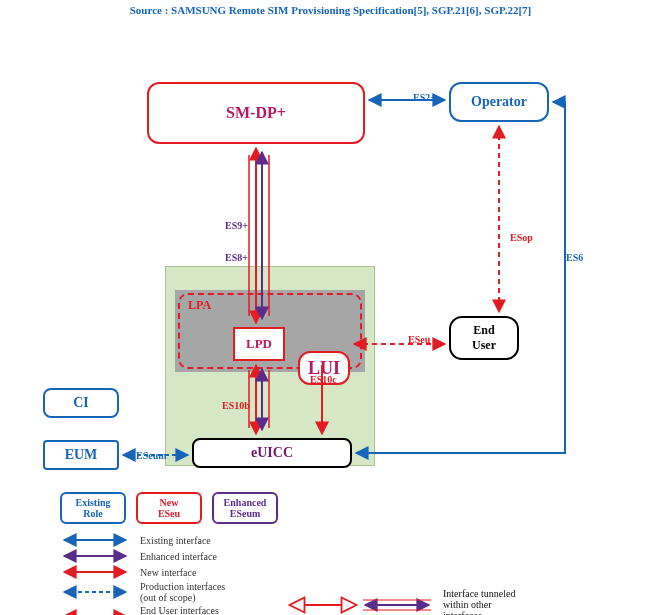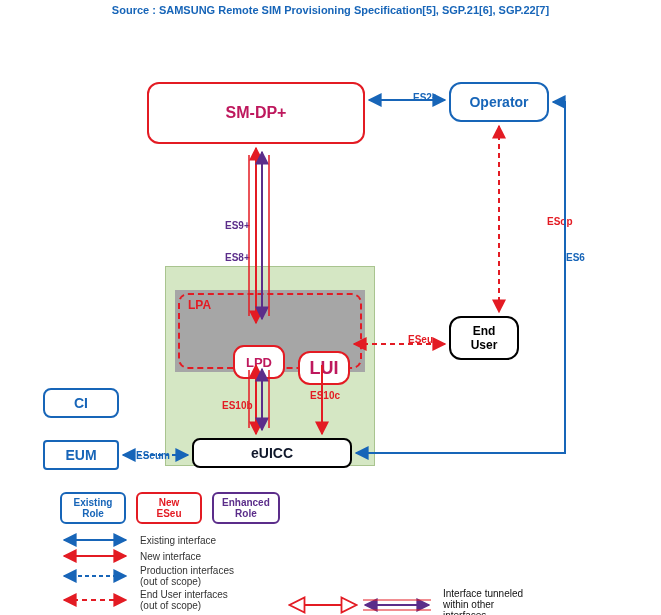--- a/index.html
+++ b/index.html
@@ -7,20 +7,21 @@
     padding: 0;
     font-family: "Segoe UI", Arial, sans-serif;
     font-size: 12px;
     color: #111;
     background: #fff;
   }
   .canvas {
     position: relative;
     width: 661px;
     height: 615px;
+    font-family: Liberation Serif, serif;
   }
   .source-line {
     position: absolute;
     top: 4px;
     left: 0;
     right: 0;
     text-align: center;
     font-size: 11px;
     font-weight: 700;
     color: #1765b8;
@@ -143,41 +144,41 @@
   <div class="device-label" style="left:180px; top:270px;margin-top:48px;">Device</div>
 
   <div class="lpa-outer" style="left:175px; top:290px; width:190px; height:82px;"></div>
   <div class="lpa-dashed" style="left:178px; top:293px; width:184px; height:76px;"></div>
   <div class="lpa-label" style="left:188px; top:298px;">LPA</div>
 
   <div class="box red" style="left:147px; top:82px;  width:218px; height:62px; font-size:16px;">SM-DP+</div>
 
   <div class="box blue" style="left:449px; top:82px;  width:100px; height:40px; font-size:14px;">Operator</div>
 
-  <div class="box black" style="left:449px; top:316px; width:70px;  height:44px; font-size:12px; white-space:pre-line;">End
+  <div class="box black" style="left:449px; top:316px; width:70px;  height:44px; font-size:12px; white-space:pre-line;border-radius:13px;">End
 User</div>
 
-  <div class="box red" style="left:233px; top:345px; width:52px;  height:34px; font-size:13px; border-radius:11px;">LPD</div>
+  <div class="box red" style="left:233px; top:327px; width:52px;  height:34px; font-size:13px; border-radius:0;">LPD</div>
 
   <div class="box red" style="left:298px; top:327px; width:52px;  height:34px; font-size:18px; border-radius:12px;margin-top:24px;">LUI</div>
 
-  <div class="box black" style="left:192px; top:438px; width:160px; height:30px; font-size:14px; color:#0f172a; border-radius:8px;">eUICC</div>
+  <div class="box black" style="left:192px; top:438px; width:160px; height:30px; font-size:14px; color:#701a75; border-radius:8px;">eUICC</div>
 
   <div class="box blue" style="left:43px;  top:388px; width:76px;  height:30px; font-size:14px; border-radius:8px;">CI</div>
 
   <div class="box blue" style="left:43px;  top:440px; width:76px;  height:30px; font-size:14px; border-radius:4px;">EUM</div>
 
   <div class="edge-label lbl-blue" style="left:413px; top:92px;">ES2+</div>
   <div class="edge-label lbl-purple" style="left:225px; top:220px;">ES9+</div>
   <div class="edge-label lbl-purple" style="left:225px; top:252px;">ES8+</div>
-  <div class="edge-label lbl-red" style="left:510px; top:216px;margin-left:37px;">ESop</div>
+  <div class="edge-label lbl-red" style="left:510px; top:232px;">ESop</div>
   <div class="edge-label lbl-blue" style="left:558px; top:252px;padding-left:8px;">ES6</div>
   <div class="edge-label lbl-red" style="left:408px; top:334px;">ESeu</div>
   <div class="edge-label lbl-red" style="left:222px; top:400px;">ES10b</div>
-  <div class="edge-label lbl-red" style="left:310px; top:390px;">ES10c</div>
+  <div class="edge-label lbl-red" style="left:310px; top:374px;">ES10c</div>
   <div class="edge-label lbl-blue" style="left:136px; top:450px;">ESeum</div>
 
   <svg class="edges">
     <defs>
       <marker id="ab-blue" viewBox="0 0 10 10" refX="9" refY="5" markerWidth="7" markerHeight="7" orient="auto-start-reverse">
         <path d="M0,0 L10,5 L0,10 z" fill="#1765b8"></path>
       </marker>
       <marker id="ab-red" viewBox="0 0 10 10" refX="9" refY="5" markerWidth="7" markerHeight="7" orient="auto-start-reverse">
         <path d="M0,0 L10,5 L0,10 z" fill="#e31b23"></path>
       </marker>
@@ -213,29 +214,35 @@
     <line x1="123" y1="455" x2="188" y2="455" stroke="#1765b8" stroke-width="2" stroke-dasharray="4 3" marker-start="url(#ab-blue)" marker-end="url(#ab-blue)"></line>
   </svg>
 
   <div class="legend">
     <div class="legend-roles">
       <div class="legend-role blue" style="white-space:pre-line;text-align:center;">Existing
 Role</div>
       <div class="legend-role red" style="white-space:pre-line;">New
 ESeu</div>
       <div class="legend-role purple" style="white-space:pre-line;">Enhanced
-Role</div>
+ESeum</div>
     </div>
 
     <div class="legend-rows">
       <div class="legend-row">
         <svg class="arrow">
           <line x1="4" y1="7" x2="66" y2="7" stroke="#1765b8" stroke-width="2" marker-start="url(#ab-blue)" marker-end="url(#ab-blue)"></line>
         </svg>
         <span class="text">Existing interface</span>
+      </div>
+      <div class="legend-row">
+        <svg class="arrow">
+          <line x1="4" y1="7" x2="66" y2="7" stroke="#5b2d8a" stroke-width="2" marker-start="url(#ab-purple)" marker-end="url(#ab-purple)"></line>
+        </svg>
+        <span class="text">Enhanced interface</span>
       </div>
       <div class="legend-row">
         <svg class="arrow">
           <line x1="4" y1="7" x2="66" y2="7" stroke="#e31b23" stroke-width="2" marker-start="url(#ab-red)" marker-end="url(#ab-red)"></line>
         </svg>
         <span class="text">New interface</span>
       </div>
       <div class="legend-row tall">
         <svg class="arrow">
           <line x1="4" y1="7" x2="66" y2="7" stroke="#1765b8" stroke-width="2" stroke-dasharray="4 3" marker-start="url(#ab-blue)" marker-end="url(#ab-blue)"></line>

